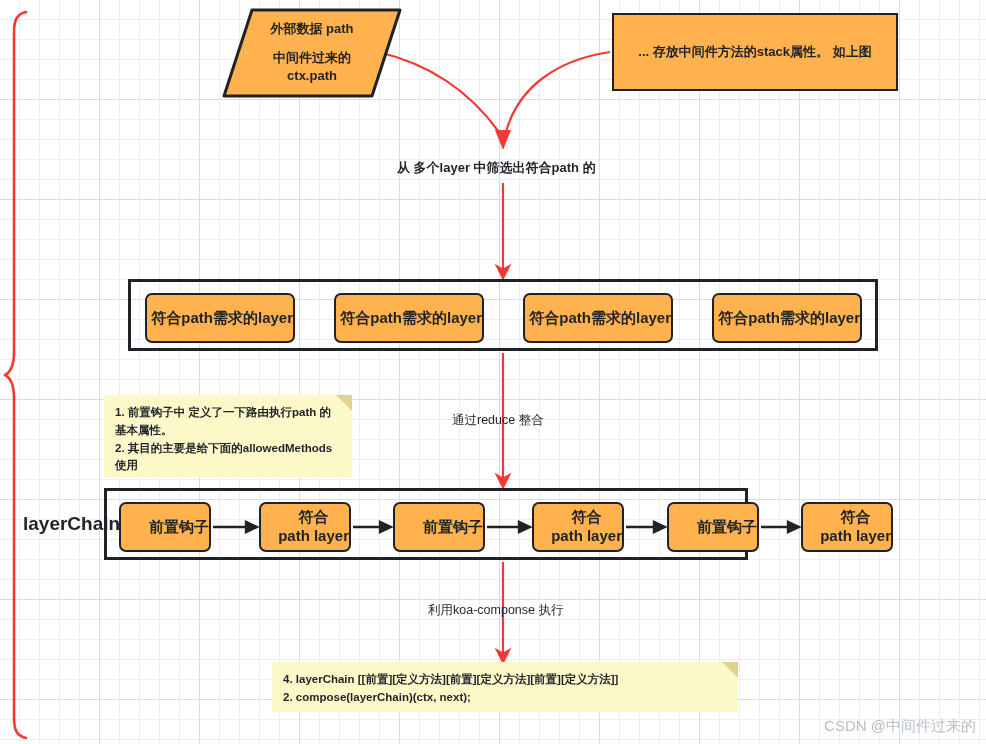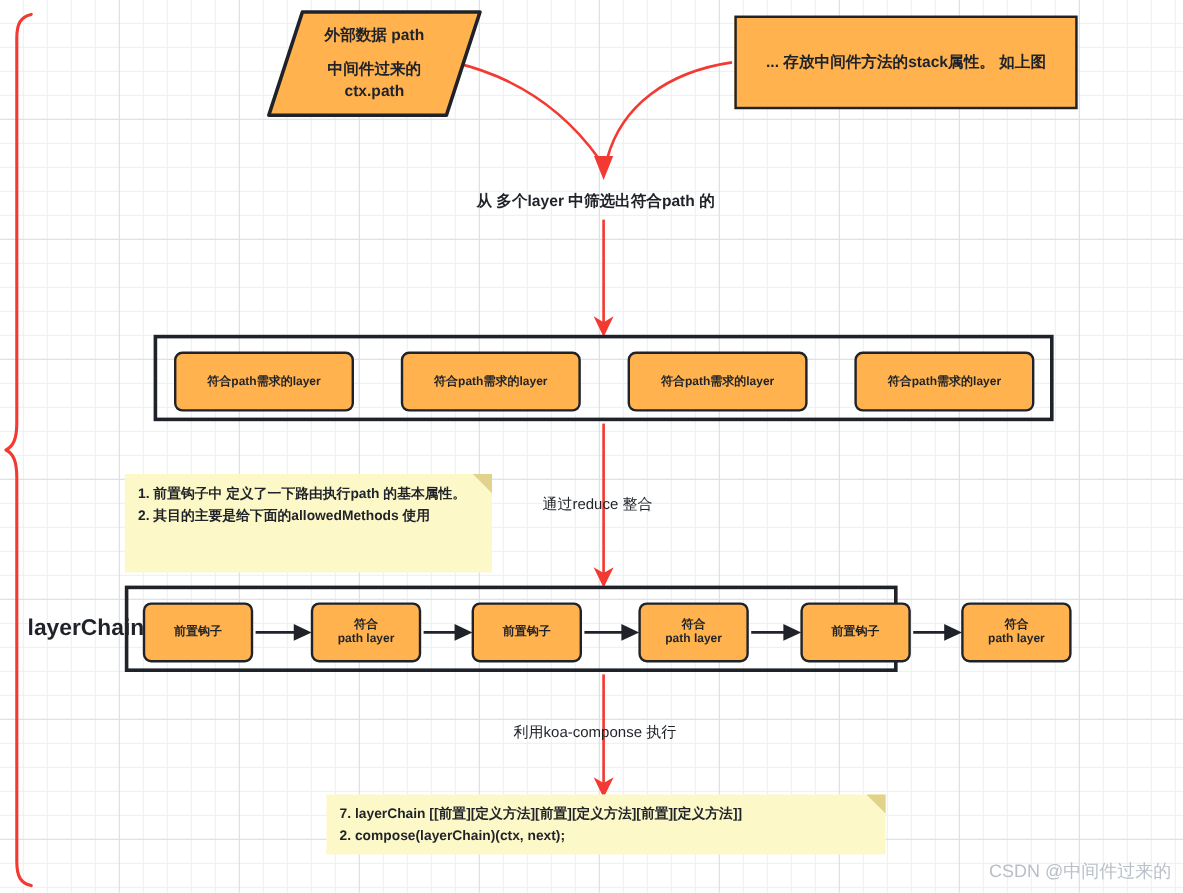--- a/index.html
+++ b/index.html
@@ -68,22 +68,22 @@
   .group-box {
     border: 3px solid #1f2329;
     background: transparent;
   }
   .layers-group { left: 128px; top: 279px; width: 750px; height: 72px; }
 
   .layer-chip {
     background: #FFB24D;
     border: 2px solid #1f2329;
     border-radius: 7px;
-    display: flex; align-items: center; justify-content: center;
-    font-size: 10px; font-weight: bold; color: #1f2329;
+    display: flex; align-items: center; justify-content: flex-end;
+    font-size: 15px; font-weight: bold; color: #1f2329;
     white-space: nowrap;
   }
   .layers-group .layer-chip {
     top: 11px; width: 150px; height: 50px;
   }
   .lg0 { left: 14px; }
   .lg1 { left: 203px; }
   .lg2 { left: 392px; }
   .lg3 { left: 581px; }
 
@@ -96,21 +96,21 @@
     line-height: 1.55;
     padding: 9px 11px 8px 11px;
   }
   .sticky .fold {
     position: absolute;
     right: 0; top: 0;
     width: 0; height: 0;
     border-left: 16px solid transparent;
     border-top: 16px solid #E2D38C;
   }
-  .note-hooks { left: 104px; top: 395px; width: 306px; height: 82px; }
+  .note-hooks { left: 104px; top: 395px; width: 248px; height: 82px; }
   .note-compose { left: 272px; top: 662px; width: 466px; height: 50px; }
   .note-compose .sticky-line { display: block; }
 
   
   .chain-label {
     left: 23px; top: 513px;
     font-size: 19px; font-weight: bold; color: #1f2329;
   }
   .chain-group { left: 104px; top: 488px; width: 644px; height: 72px; }
   .chain-group .layer-chip {
@@ -245,19 +245,19 @@
       <line x1="106" y1="36" x2="145" y2="36" stroke="#1f2329" stroke-width="2.4" marker-end="url(#blkhead)"></line>
       <line x1="246" y1="36" x2="279" y2="36" stroke="#1f2329" stroke-width="2.4" marker-end="url(#blkhead)"></line>
       <line x1="380" y1="36" x2="418" y2="36" stroke="#1f2329" stroke-width="2.4" marker-end="url(#blkhead)"></line>
       <line x1="519" y1="36" x2="553" y2="36" stroke="#1f2329" stroke-width="2.4" marker-end="url(#blkhead)"></line>
       <line x1="654" y1="36" x2="687" y2="36" stroke="#1f2329" stroke-width="2.4" marker-end="url(#blkhead)"></line>
     </svg>
   </div>
 
   <div class="lay sticky note-compose">
     <span class="fold"></span>
-    <div class="sticky-line">7. layerChain [[前置][定义方法][前置][定义方法][前置][定义方法]]</div>
+    <div class="sticky-line">4. layerChain [[前置][定义方法][前置][定义方法][前置][定义方法]]</div>
     <div class="sticky-line">2. compose(layerChain)(ctx, next);</div>
   </div>
 
   <div class="lay watermark">CSDN @中间件过来的</div>
 
 </div>
 
 </body></html>

